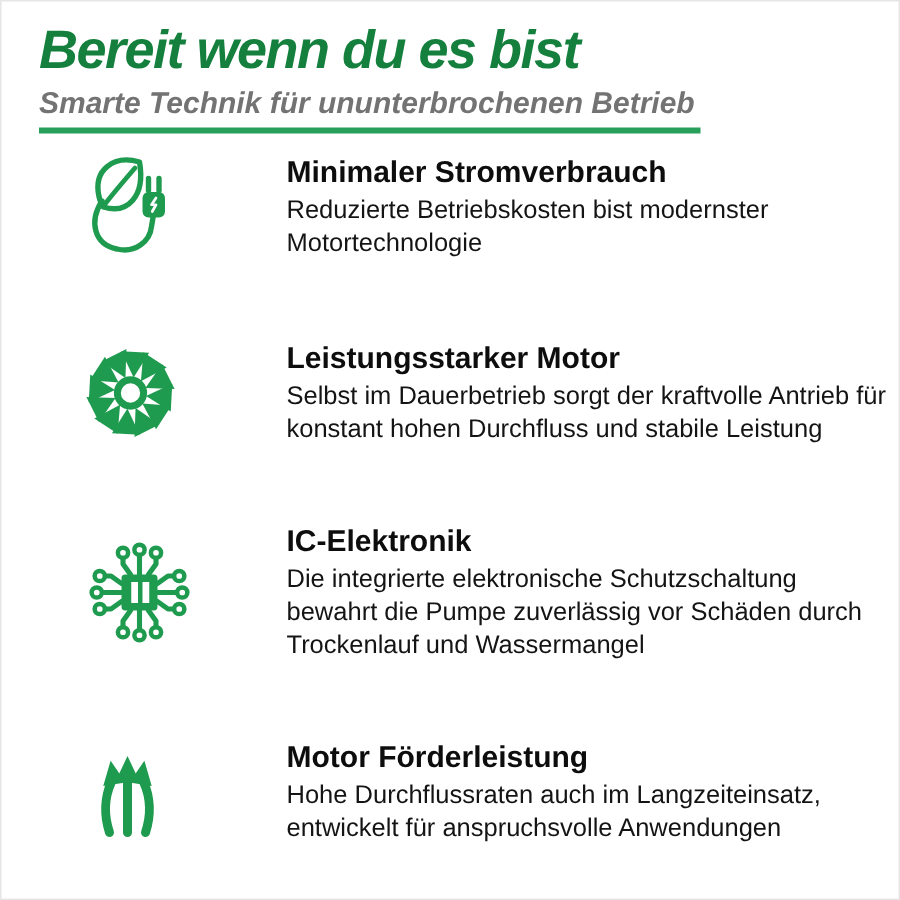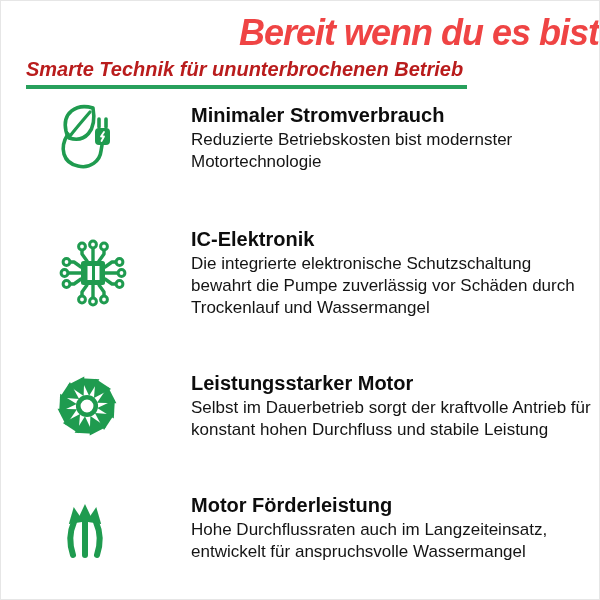--- a/index.html
+++ b/index.html
@@ -11,26 +11,26 @@
   .canvas{
     width:600px;height:600px;box-sizing:border-box;
     background:#ffffff;
     border:1px solid #e6e6e6;
     padding:10px 0 0 25px;
     font-family:"Liberation Sans", sans-serif;
     overflow:hidden;
   }
   .title{
     font-size:36px;font-weight:bold;font-style:italic;
-    color:#ef4444;line-height:1.2;letter-spacing:-1px;text-align:right;
+    color:#15803d;line-height:1.2;letter-spacing:-1px;
   }
   .subtitle{
     display:inline-block;
     font-size:20px;font-weight:bold;font-style:italic;
-    color:#b91c1c;line-height:24px;
+    color:#737373;line-height:24px;
     margin-top:3px;padding-bottom:4px;padding-right:4px;
     border-bottom:4px solid var(--underline);
   }
   .features{margin-top:12px;display:flex;flex-direction:column;gap:52px;}
   .feature{display:flex;align-items:center;}
   .icon-box{width:165px;flex:none;display:flex;justify-content:flex-start;padding-left:28px;box-sizing:border-box;}
   .text-col{width:402px;flex:none;}
   .f-title{font-size:20px;font-weight:bold;color:#0d0d0d;line-height:24px;}
   .f-desc{font-size:17px;color:var(--text);line-height:22px;margin-top:2px;}
   .ic-stroke{stroke:var(--green);fill:none;stroke-linecap:round;stroke-linejoin:round;}
@@ -64,20 +64,46 @@
         </svg>
       </div>
       <div class="text-col">
         <div class="f-title">Minimaler Stromverbrauch</div>
         <div class="f-desc">Reduzierte Betriebskosten bist modernster Motortechnologie</div>
       </div>
     </div>
 
     <div class="feature">
       <div class="icon-box">
+        <svg width="66" height="66" viewBox="0 0 64 64">
+          <g>
+            <path class="ic-fill" transform="rotate(0 32 32)" d="M 34 22 L 44 6 L 26 5 Z"></path>
+            <path class="ic-fill" transform="rotate(30 32 32)" d="M 34 22 L 44 6 L 26 5 Z"></path>
+            <path class="ic-fill" transform="rotate(60 32 32)" d="M 34 22 L 44 6 L 26 5 Z"></path>
+            <path class="ic-fill" transform="rotate(90 32 32)" d="M 34 22 L 44 6 L 26 5 Z"></path>
+            <path class="ic-fill" transform="rotate(120 32 32)" d="M 34 22 L 44 6 L 26 5 Z"></path>
+            <path class="ic-fill" transform="rotate(150 32 32)" d="M 34 22 L 44 6 L 26 5 Z"></path>
+            <path class="ic-fill" transform="rotate(180 32 32)" d="M 34 22 L 44 6 L 26 5 Z"></path>
+            <path class="ic-fill" transform="rotate(210 32 32)" d="M 34 22 L 44 6 L 26 5 Z"></path>
+            <path class="ic-fill" transform="rotate(240 32 32)" d="M 34 22 L 44 6 L 26 5 Z"></path>
+            <path class="ic-fill" transform="rotate(270 32 32)" d="M 34 22 L 44 6 L 26 5 Z"></path>
+            <path class="ic-fill" transform="rotate(300 32 32)" d="M 34 22 L 44 6 L 26 5 Z"></path>
+            <path class="ic-fill" transform="rotate(330 32 32)" d="M 34 22 L 44 6 L 26 5 Z"></path>
+          </g>
+          <circle class="ic-ring" cx="32" cy="32" r="8.5" stroke-width="4.5"></circle>
+        </svg>
+      </div>
+      <div class="text-col">
+        <div class="f-title">Leistungsstarker Motor</div>
+        <div class="f-desc">Selbst im Dauerbetrieb sorgt der kraftvolle Antrieb für konstant hohen Durchfluss und stabile Leistung</div>
+      </div>
+    </div>
+
+    <div class="feature">
+      <div class="icon-box">
         <svg width="78" height="78" viewBox="0 0 78 78">
           <path class="ic-stroke" stroke-width="3.4" d="M 33,27 L 28,20 L 28,16"></path>
           <path class="ic-stroke" stroke-width="3.4" d="M 39,27 L 39,14"></path>
           <path class="ic-stroke" stroke-width="3.4" d="M 45,27 L 50,20 L 50,16"></path>
           <path class="ic-stroke" stroke-width="3.4" d="M 33,51 L 28,58 L 28,62"></path>
           <path class="ic-stroke" stroke-width="3.4" d="M 39,51 L 39,64"></path>
           <path class="ic-stroke" stroke-width="3.4" d="M 45,51 L 50,58 L 50,62"></path>
           <path class="ic-stroke" stroke-width="3.4" d="M 27,33 L 20,28 L 16,28"></path>
           <path class="ic-stroke" stroke-width="3.4" d="M 27,39 L 14,39"></path>
           <path class="ic-stroke" stroke-width="3.4" d="M 27,45 L 20,50 L 16,50"></path>
@@ -102,55 +128,29 @@
         </svg>
       </div>
       <div class="text-col">
         <div class="f-title">IC-Elektronik</div>
         <div class="f-desc">Die integrierte elektronische Schutzschaltung bewahrt die Pumpe zuverlässig vor Schäden durch Trockenlauf und Wassermangel</div>
       </div>
     </div>
 
     <div class="feature">
       <div class="icon-box">
-        <svg width="66" height="66" viewBox="0 0 64 64">
-          <g>
-            <path class="ic-fill" transform="rotate(0 32 32)" d="M 34 22 L 44 6 L 26 5 Z"></path>
-            <path class="ic-fill" transform="rotate(30 32 32)" d="M 34 22 L 44 6 L 26 5 Z"></path>
-            <path class="ic-fill" transform="rotate(60 32 32)" d="M 34 22 L 44 6 L 26 5 Z"></path>
-            <path class="ic-fill" transform="rotate(90 32 32)" d="M 34 22 L 44 6 L 26 5 Z"></path>
-            <path class="ic-fill" transform="rotate(120 32 32)" d="M 34 22 L 44 6 L 26 5 Z"></path>
-            <path class="ic-fill" transform="rotate(150 32 32)" d="M 34 22 L 44 6 L 26 5 Z"></path>
-            <path class="ic-fill" transform="rotate(180 32 32)" d="M 34 22 L 44 6 L 26 5 Z"></path>
-            <path class="ic-fill" transform="rotate(210 32 32)" d="M 34 22 L 44 6 L 26 5 Z"></path>
-            <path class="ic-fill" transform="rotate(240 32 32)" d="M 34 22 L 44 6 L 26 5 Z"></path>
-            <path class="ic-fill" transform="rotate(270 32 32)" d="M 34 22 L 44 6 L 26 5 Z"></path>
-            <path class="ic-fill" transform="rotate(300 32 32)" d="M 34 22 L 44 6 L 26 5 Z"></path>
-            <path class="ic-fill" transform="rotate(330 32 32)" d="M 34 22 L 44 6 L 26 5 Z"></path>
-          </g>
-          <circle class="ic-ring" cx="32" cy="32" r="8.5" stroke-width="4.5"></circle>
-        </svg>
-      </div>
-      <div class="text-col">
-        <div class="f-title">Leistungsstarker Motor</div>
-        <div class="f-desc">Selbst im Dauerbetrieb sorgt der kraftvolle Antrieb für konstant hohen Durchfluss und stabile Leistung</div>
-      </div>
-    </div>
-
-    <div class="feature">
-      <div class="icon-box">
         <svg width="62" height="62" viewBox="0 0 62 62">
           <path class="ic-stroke" stroke-width="6" d="M 31,58 L 31,23"></path>
           <polygon class="ic-fill" points="31,7 23,24 39,24"></polygon>
           <path class="ic-stroke" stroke-width="6" d="M 19,58 C 15,46 16,34 20,25"></path>
           <polygon class="ic-fill" transform="rotate(-9 21 18)" points="21,10 13.5,26 28.5,26"></polygon>
           <path class="ic-stroke" stroke-width="6" d="M 43,58 C 47,46 46,34 42,25"></path>
           <polygon class="ic-fill" transform="rotate(9 41 18)" points="41,10 33.5,26 48.5,26"></polygon>
         </svg>
       </div>
       <div class="text-col">
         <div class="f-title">Motor Förderleistung</div>
-        <div class="f-desc">Hohe Durchflussraten auch im Langzeiteinsatz, entwickelt für anspruchsvolle Wassermangel</div>
+        <div class="f-desc">Hohe Durchflussraten auch im Langzeiteinsatz, entwickelt für anspruchsvolle Anwendungen</div>
       </div>
     </div>
 
   </div>
 </div>
 
 </body></html>

